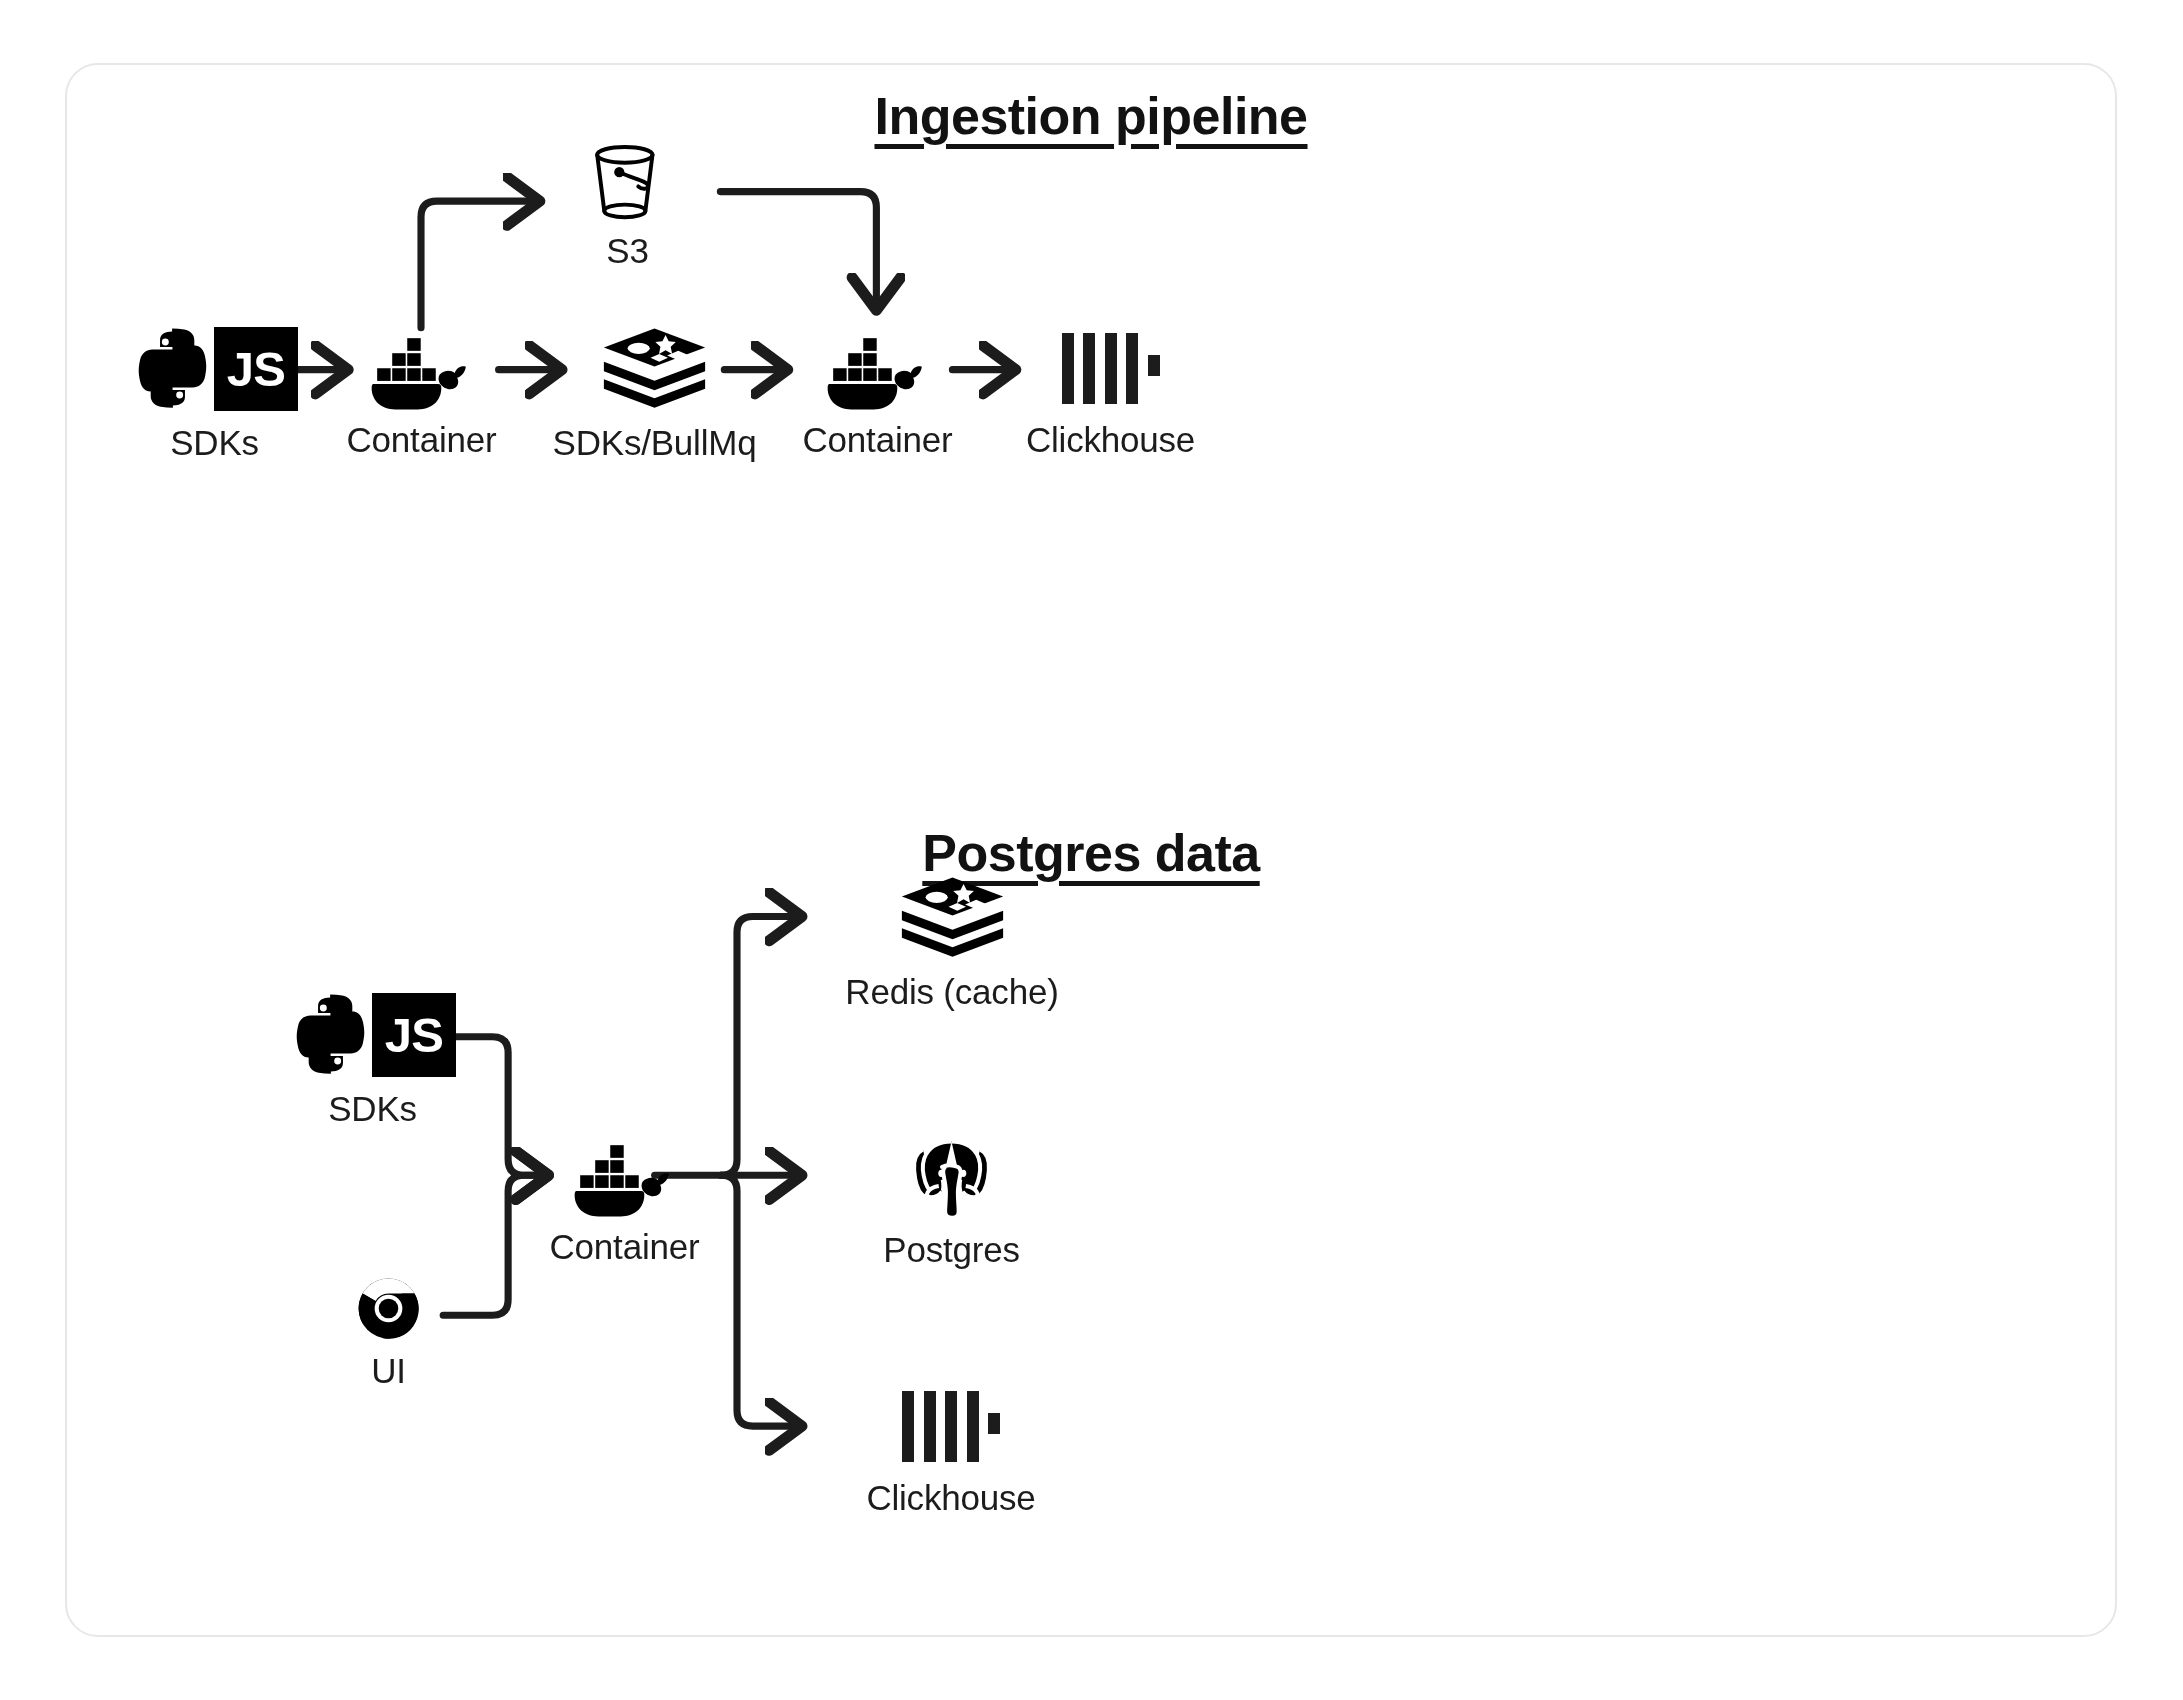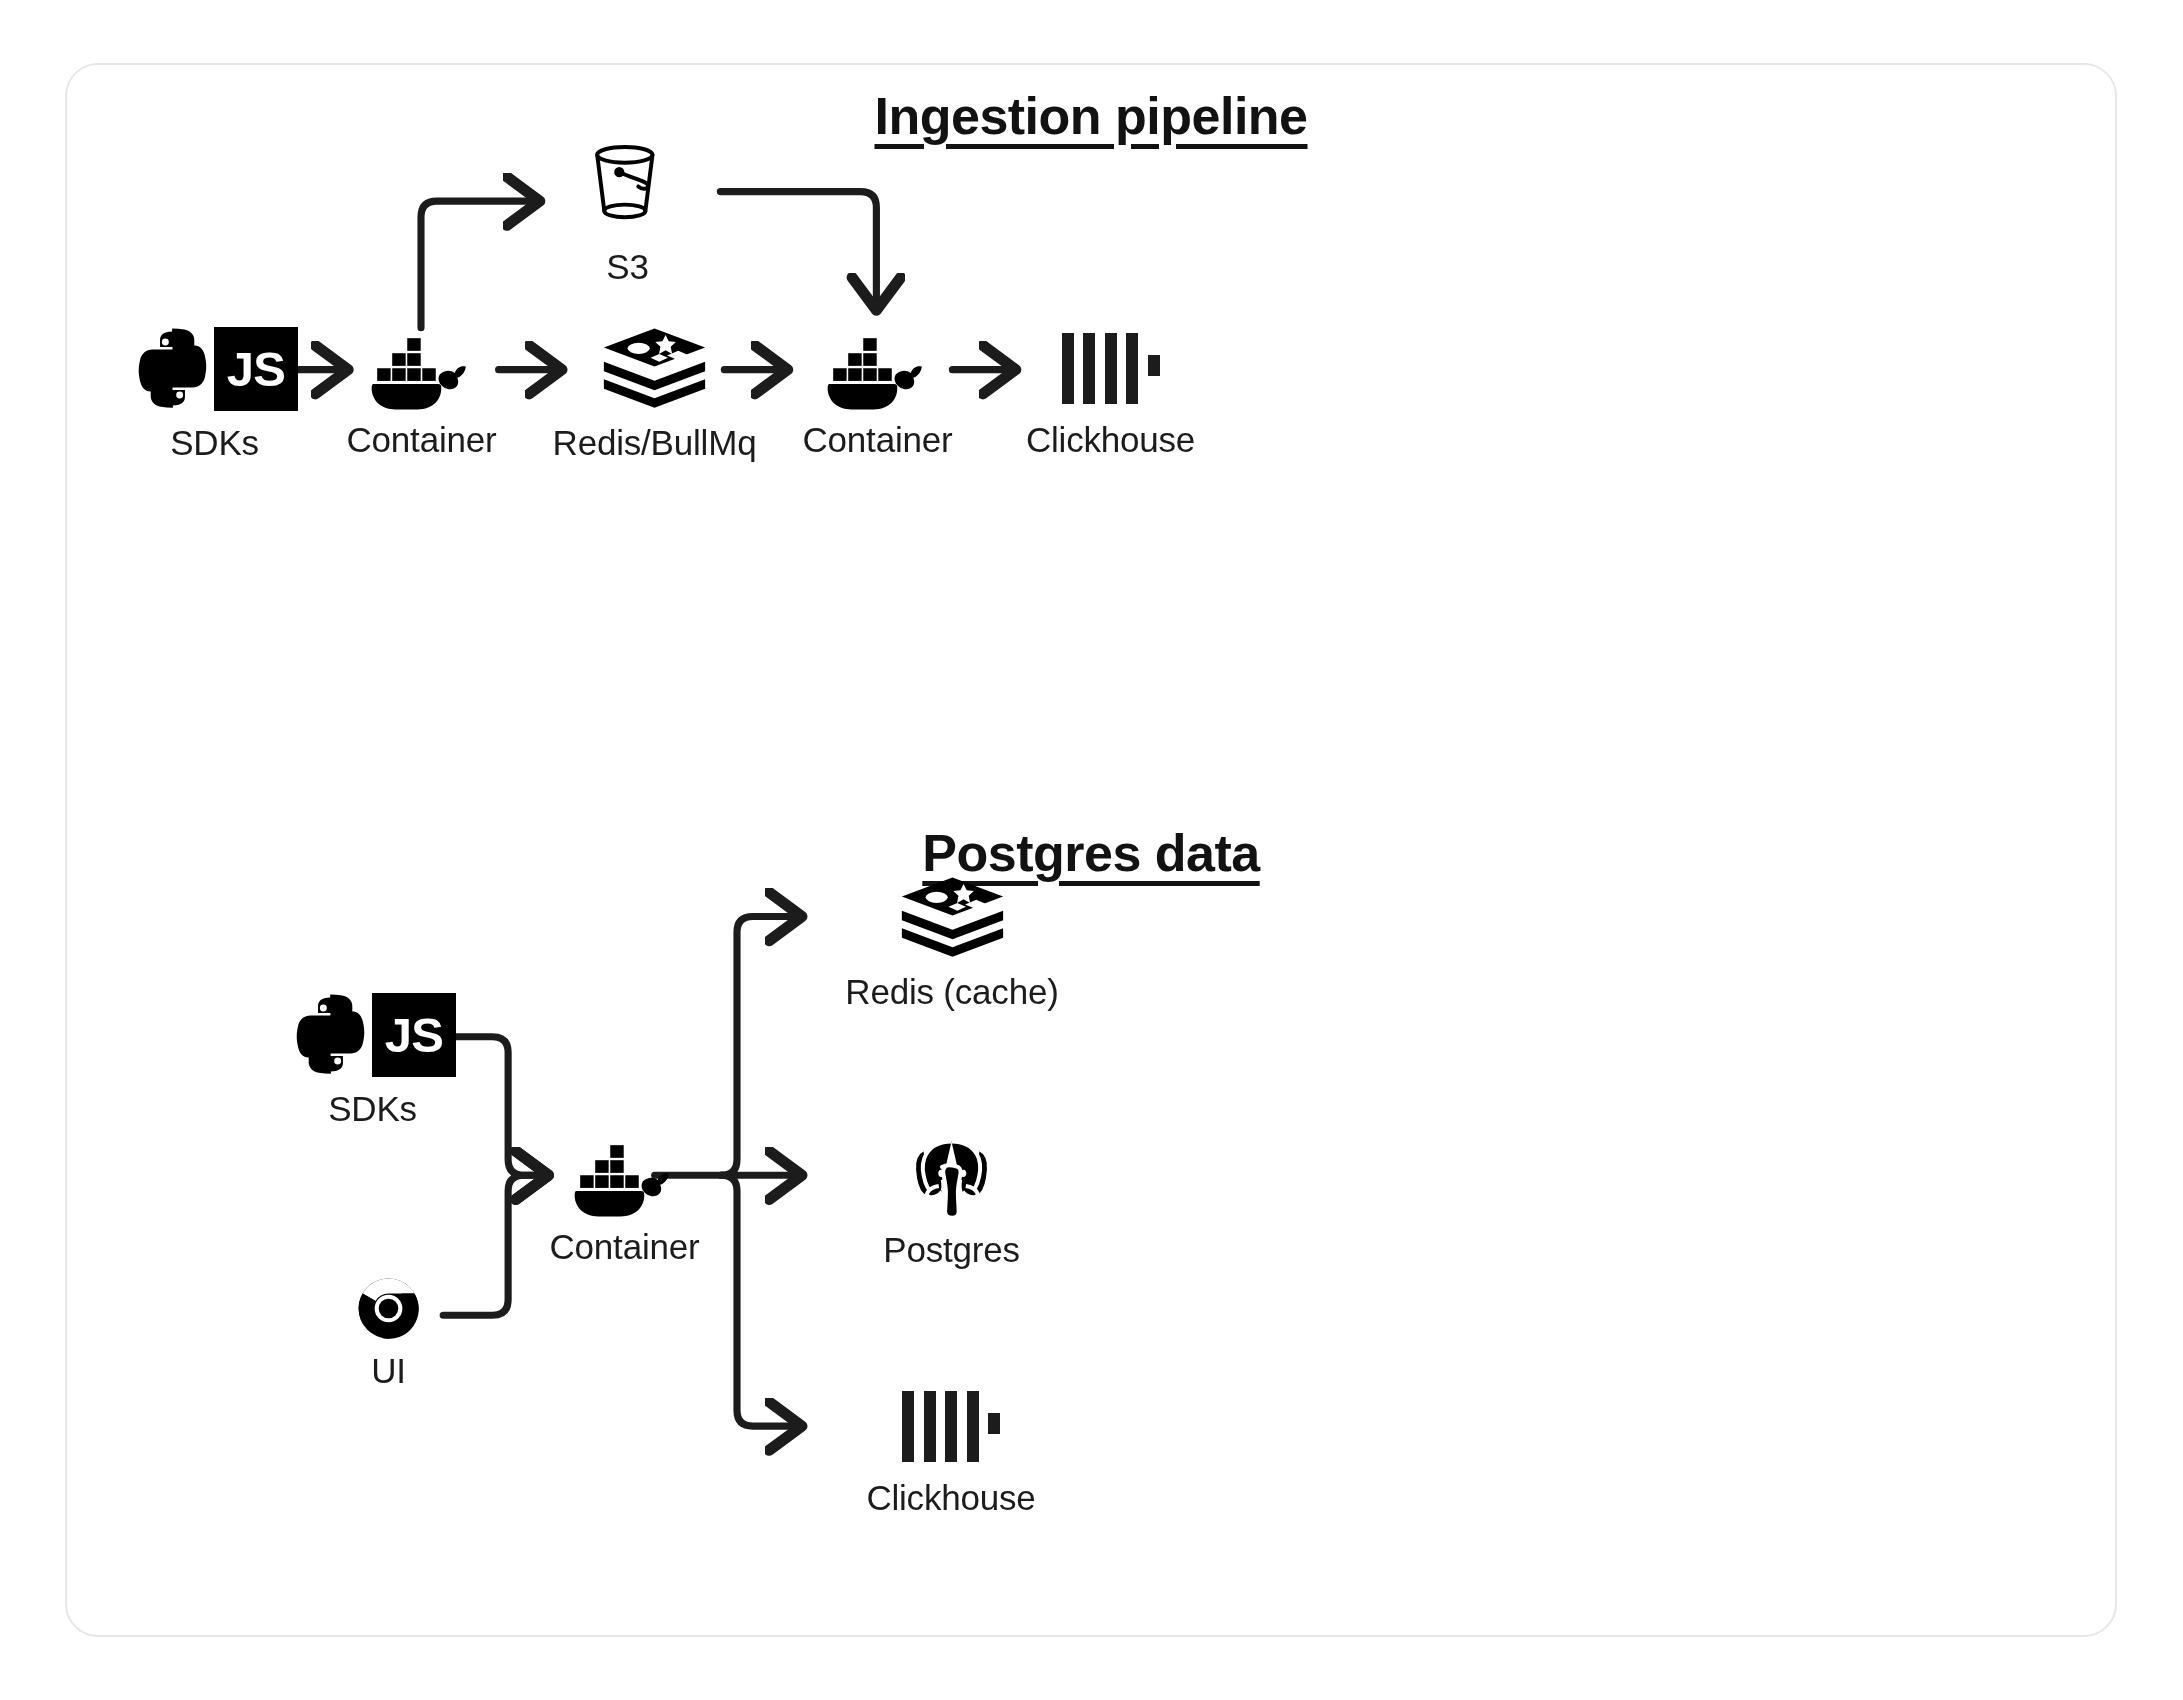--- a/index.html
+++ b/index.html
@@ -157,21 +157,21 @@
             <rect x="47" y="42" width="17" height="16"></rect>
             <rect x="66" y="42" width="17" height="16"></rect>
             <path d="M4 62 h82 c3 0 4 2 4 5 0 15-11 27-30 27h-28C13 94 2 82 2 67c0-3 1-5 2-5z"></path>
             <path d="M88 50c6-6 14-6 19-2 2-7 9-10 14-8-1 7-5 12-11 14 3 5 1 12-5 14-6 2-13-1-17-7-2-4-2-8 0-11z"></path>
           </g>
         </svg>
       </div>
       <div class="label">Container</div>
     </div>
 
-    <div class="node" style="left:505px; top:78px; width:111px;gap:16px;">
+    <div class="node" style="left:505px; top:78px; width:111px;">
       <div class="glyph" style="height:79px;">
         <svg width="78" height="79" viewBox="0 0 98 100">
           <g fill="none" stroke="#000" stroke-width="5" stroke-linecap="round" stroke-linejoin="round">
             <ellipse cx="45" cy="15" rx="35" ry="10"></ellipse>
             <path d="M10 15 L19 86"></path>
             <path d="M80 15 L71 86"></path>
             <ellipse cx="45" cy="86" rx="26" ry="8"></ellipse>
             <circle cx="38" cy="37" r="4" fill="#000"></circle>
             <path d="M38 37 C55 45 72 48 74 53 C76 58 68 60 62 55"></path>
           </g>
@@ -189,21 +189,21 @@
             <path d="M2 66 L66 90 L130 66 L130 78 L66 102 L2 78 Z"></path>
           </g>
           <g fill="#fff">
             <ellipse cx="46" cy="27" rx="14" ry="7"></ellipse>
             <path d="M80 10 l4 8 9 1 -6.5 6 1.8 9 -8.3-4.5 -8.3 4.5 1.8-9 -6.5-6 9-1z"></path>
             <path d="M96 30 l14 6 -14 6 -14-6z"></path>
             <path d="M72 34 l11 5 -11 5 -11-5z"></path>
           </g>
         </svg>
       </div>
-      <div class="label">Redis/BullMq</div>
+      <div class="label">SDKs/BullMq</div>
     </div>
 
     <div class="node" style="left:751px; top:270px; width:119px;">
       <div class="glyph" style="height:76px;">
         <svg width="103" height="76" viewBox="0 0 130 96">
           <g fill="#000">
             <rect x="47" y="4" width="17" height="16"></rect>
             <rect x="28" y="23" width="17" height="16"></rect>
             <rect x="47" y="23" width="17" height="16"></rect>
             <rect x="9" y="42" width="17" height="16"></rect>

